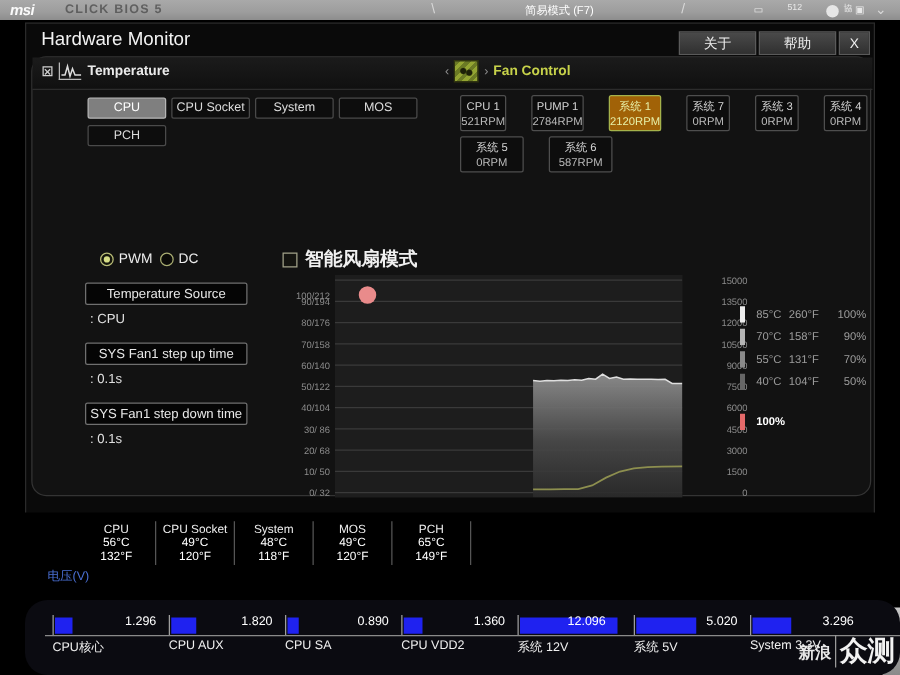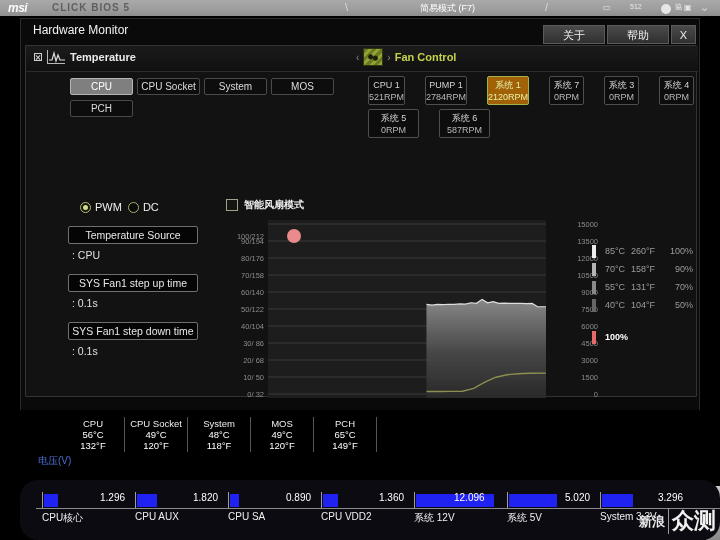--- a/index.html
+++ b/index.html
@@ -54,37 +54,37 @@
   }
 
   
   .hm-window {
     position:absolute; left:20px; top:18px; width:680px; height:400px;
     background:#0a0a0a;
     border:1px solid #2a2a2a;
   }
   .hm-title {
     position:absolute; left:12px; top:4px;
-    font-size:12px; color:#f2f2f2; font-weight:400;
+    font-size:15px; color:#f2f2f2; font-weight:400;
   }
   .hm-btns { position:absolute; right:3px; top:6px; display:flex; gap:2px; }
   .hm-btn {
     min-width:62px; height:19px; line-height:19px; text-align:center;
     background: linear-gradient(180deg,#4a4a4a,#303030);
     border:1px solid #5a5a5a;
     color:#f0f0f0; font-size:11px; cursor:pointer;
   }
   .hm-btn.close { min-width:25px; }
 
   
   .hm-inner {
     position:absolute; left:4px; top:26px; width:672px; height:352px;
     background:#121212;
     border:1px solid #343434;
-    border-radius:1px;
+    border-radius:12px;
   }
 
   
   .inner-head { position:absolute; left:0; top:0; width:672px; height:26px;
     background: linear-gradient(180deg,#1b1b1b,#101010);
     border-bottom:1px solid #2c2c2c; }
   .temp-grp { position:absolute; left:8px; top:4px; display:flex; align-items:center; gap:5px; }
   .ico-chart {
     width:18px; height:14px; position:relative;
     border-left:1px solid #b9b9b9; border-bottom:1px solid #b9b9b9;
@@ -156,21 +156,21 @@
     margin-top:13px; width:130px; height:18px; line-height:16px;
     background:#050505; border:1px solid #6f6f6f; border-radius:2px;
     text-align:center; font-size:10.5px; color:#e8e8e8; cursor:pointer;
   }
   .fieldval { margin-top:5px; margin-left:4px; font-size:10.5px; color:#e0e0e0; }
 
   
   .chartpanel { position:absolute; left:196px; top:152px; width:472px; height:226px; }
   .smartbox { position:absolute; left:4px; top:0; display:flex; align-items:center; gap:6px; cursor:pointer; }
   .cbx { width:12px;height:12px; border:1px solid #a2a28a; background:#141410; }
-  .smartlbl { font-size:10px; color:#f0f0f0; font-weight:bold; }
+  .smartlbl { font-size:15px; color:#f0f0f0; font-weight:bold; }
 
   .plotwrap { position:absolute; left:0px; top:22px; width:472px; height:178px; }
   .ylabels { position:absolute; left:0; top:0; width:44px; height:178px; }
   .ylab {
     position:absolute; right:2px; font-size:7.5px; color:#8c8c8c;
     white-space:pre; font-family:"Liberation Sans", sans-serif;
   }
   .plot {
     position:absolute; left:46px; top:0; width:278px; height:178px;
     background:#1d1d1d; overflow:hidden;

